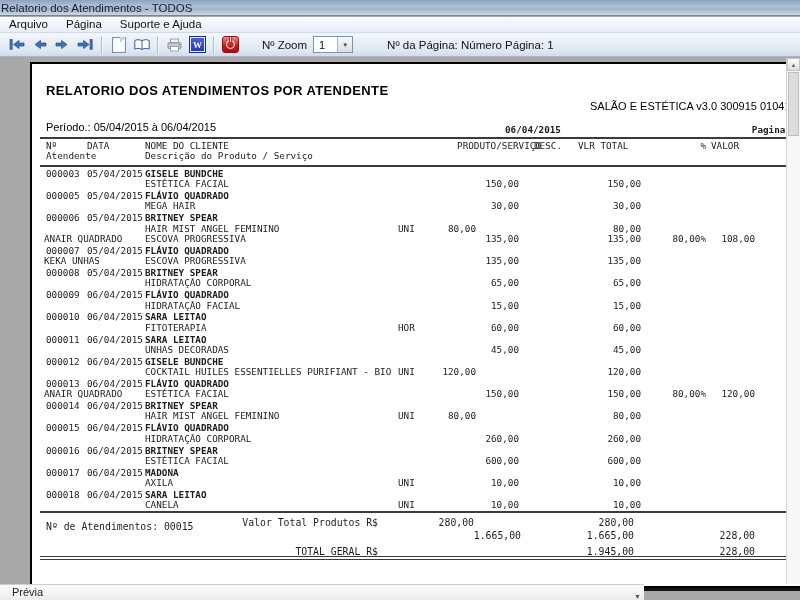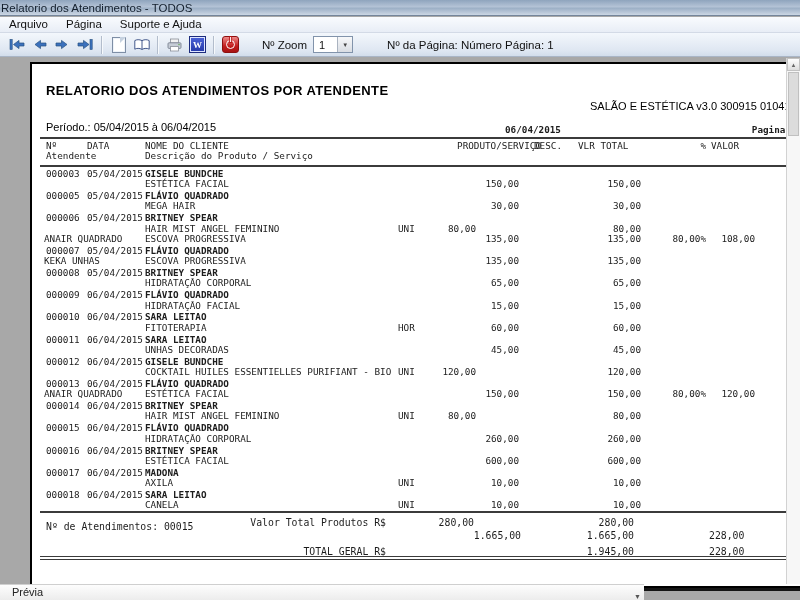--- a/index.html
+++ b/index.html
@@ -67,25 +67,25 @@
   .c-pct{left:614px;width:60px;text-align:right;}
   .c-valor{left:663px;width:60px;text-align:right;}
   .h-ps{left:413px;width:96px;text-align:right;}
   .h-desc{left:502px;} .h-vlr{left:546px;}
   .h-pct{left:614px;width:60px;text-align:right;}
   .h-valor{left:663px;width:60px;text-align:center;}
   
   .totals{position:absolute;left:0;right:0;top:452px;height:44px;}
   .tline{position:absolute;left:0;right:0;height:11px;}
   .tcell{position:absolute;white-space:pre;font-family:"DejaVu Sans Mono",monospace;font-size:9.8px;color:#1c1c1c;line-height:11px;}
-  .t-label{left:112px;width:242px;text-align:right;}
+  .t-label{left:104px;width:242px;text-align:right;}
   .t-prod{left:380px;width:62px;text-align:right;}
   .t-serv{left:427px;width:62px;text-align:right;}
   .t-vlr{left:540px;width:62px;text-align:right;}
-  .t-valor{left:677px;width:62px;text-align:left;}
+  .t-valor{left:661px;width:62px;text-align:right;}
   .count-label{left:14px;top:457px;font-family:"DejaVu Sans Mono",monospace;font-size:9.8px;color:#1c1c1c;}
   
   .statusbar{position:absolute;left:0;top:584px;width:644px;height:16px;
     background:linear-gradient(#fdfdfd,#ececec);border-top:1px solid #cfcfcf;box-sizing:border-box;
     font-size:11px;color:#222;line-height:15px;padding-left:12px;}
   .sb-down{position:absolute;right:3px;top:4px;font-size:7px;color:#555;}
 </style>
 </head>
 <body>
 

